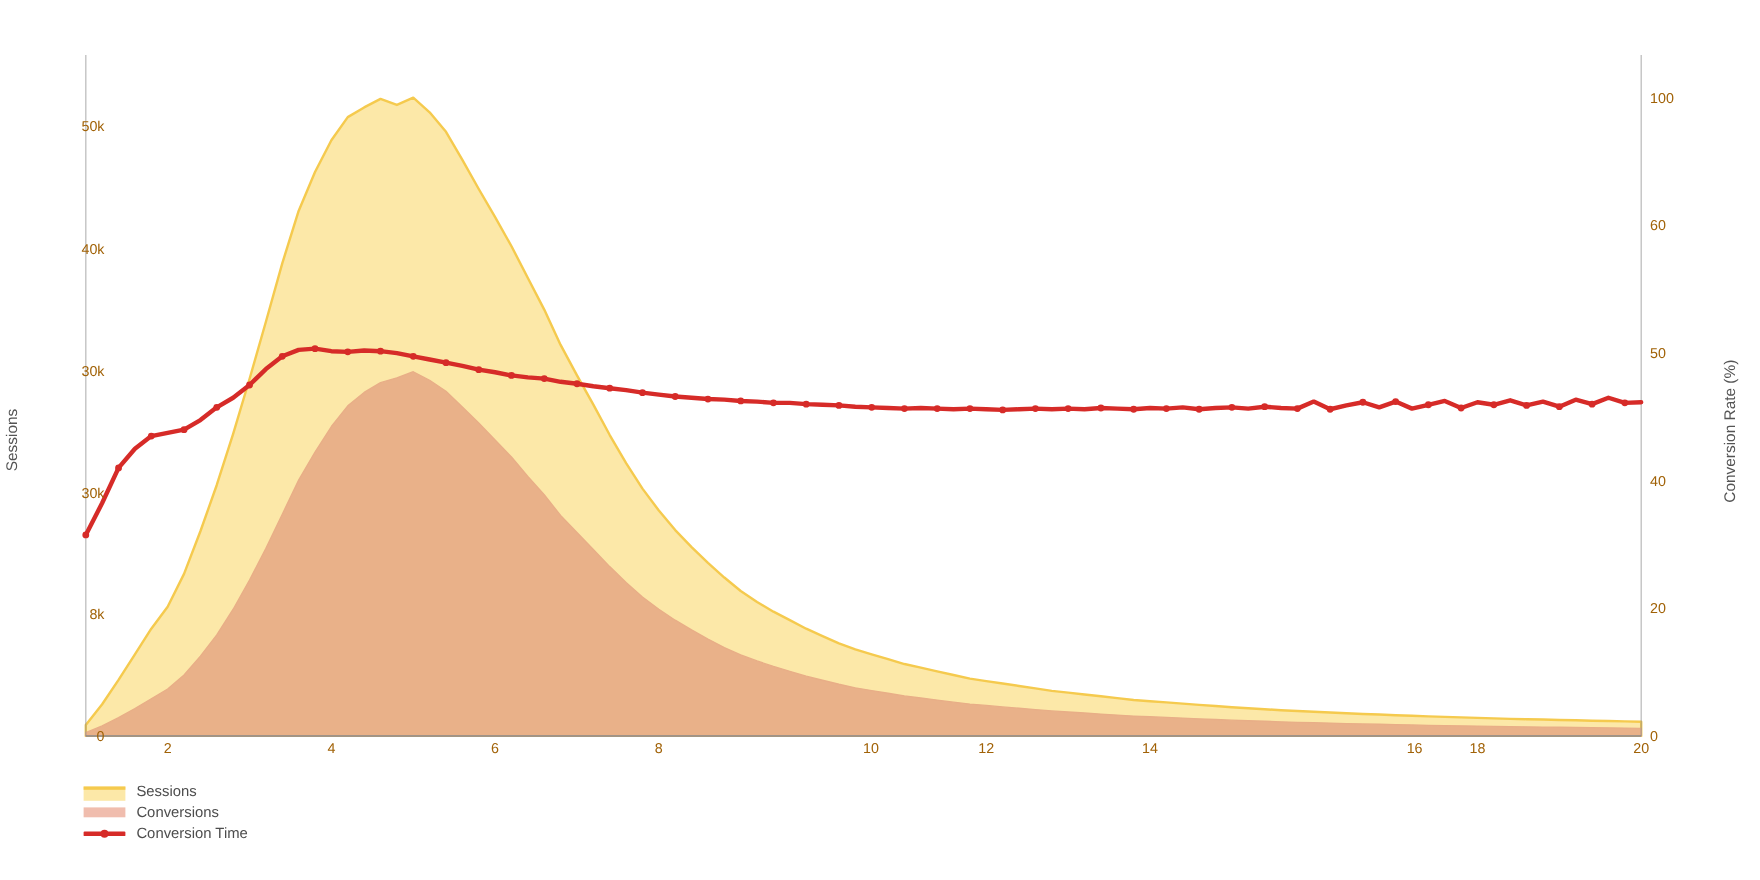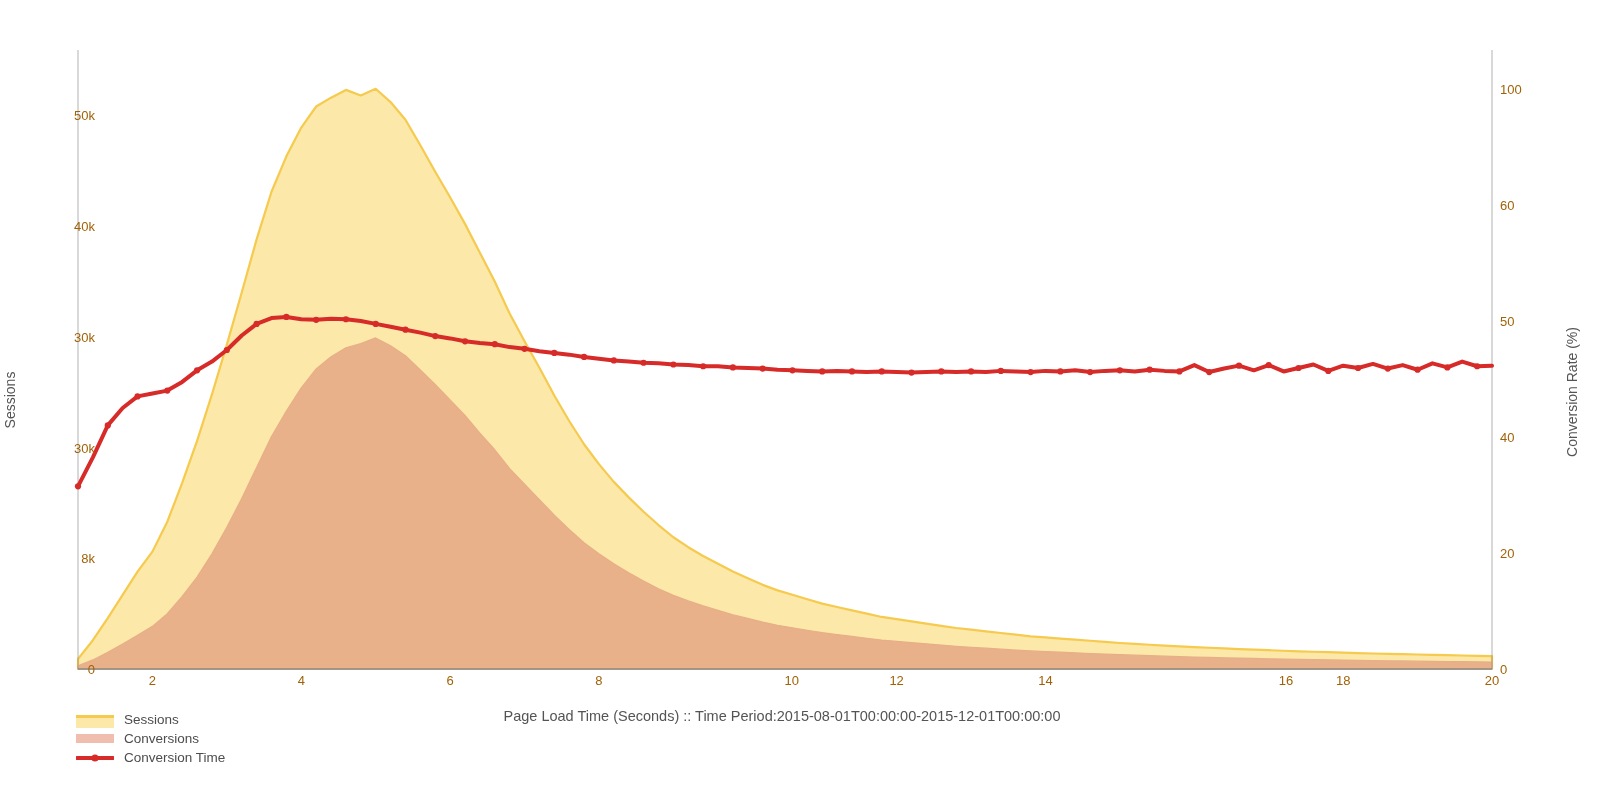--- a/index.html
+++ b/index.html
@@ -160,21 +160,20 @@
         <circle cx="1417.58" cy="369.72" r="3.1" fill="#d62b28"></circle>
         <circle cx="1447.35" cy="367.40" r="3.1" fill="#d62b28"></circle>
         <circle cx="1477.12" cy="366.24" r="3.1" fill="#d62b28"></circle>
       </g>
   </svg>
 
   <div class="axis-title" id="ylabel-left">Sessions</div>
 
   <div class="axis-title" id="ylabel-right">Conversion Rate (%)</div>
 
-  <div class="axis-title" id="xlabel">Page Load Time (Seconds) :: Time Period:2015-08-01T00:00:00-2015-12-01T00:00:00</div>
 
   <div id="ticks-y-left">
       <div class="tick-label tick-y-left" style="left: 70px; top: 669px;">0</div>
       <div class="tick-label tick-y-left" style="left: 70px; top: 558.273px;">8k</div>
       <div class="tick-label tick-y-left" style="left: 70px; top: 447.545px;">30k</div>
       <div class="tick-label tick-y-left" style="left: 70px; top: 336.818px;">30k</div>
       <div class="tick-label tick-y-left" style="left: 70px; top: 226.091px;">40k</div>
       <div class="tick-label tick-y-left" style="left: 70px; top: 115.364px;">50k</div>
     </div>
   <div id="ticks-y-right">

